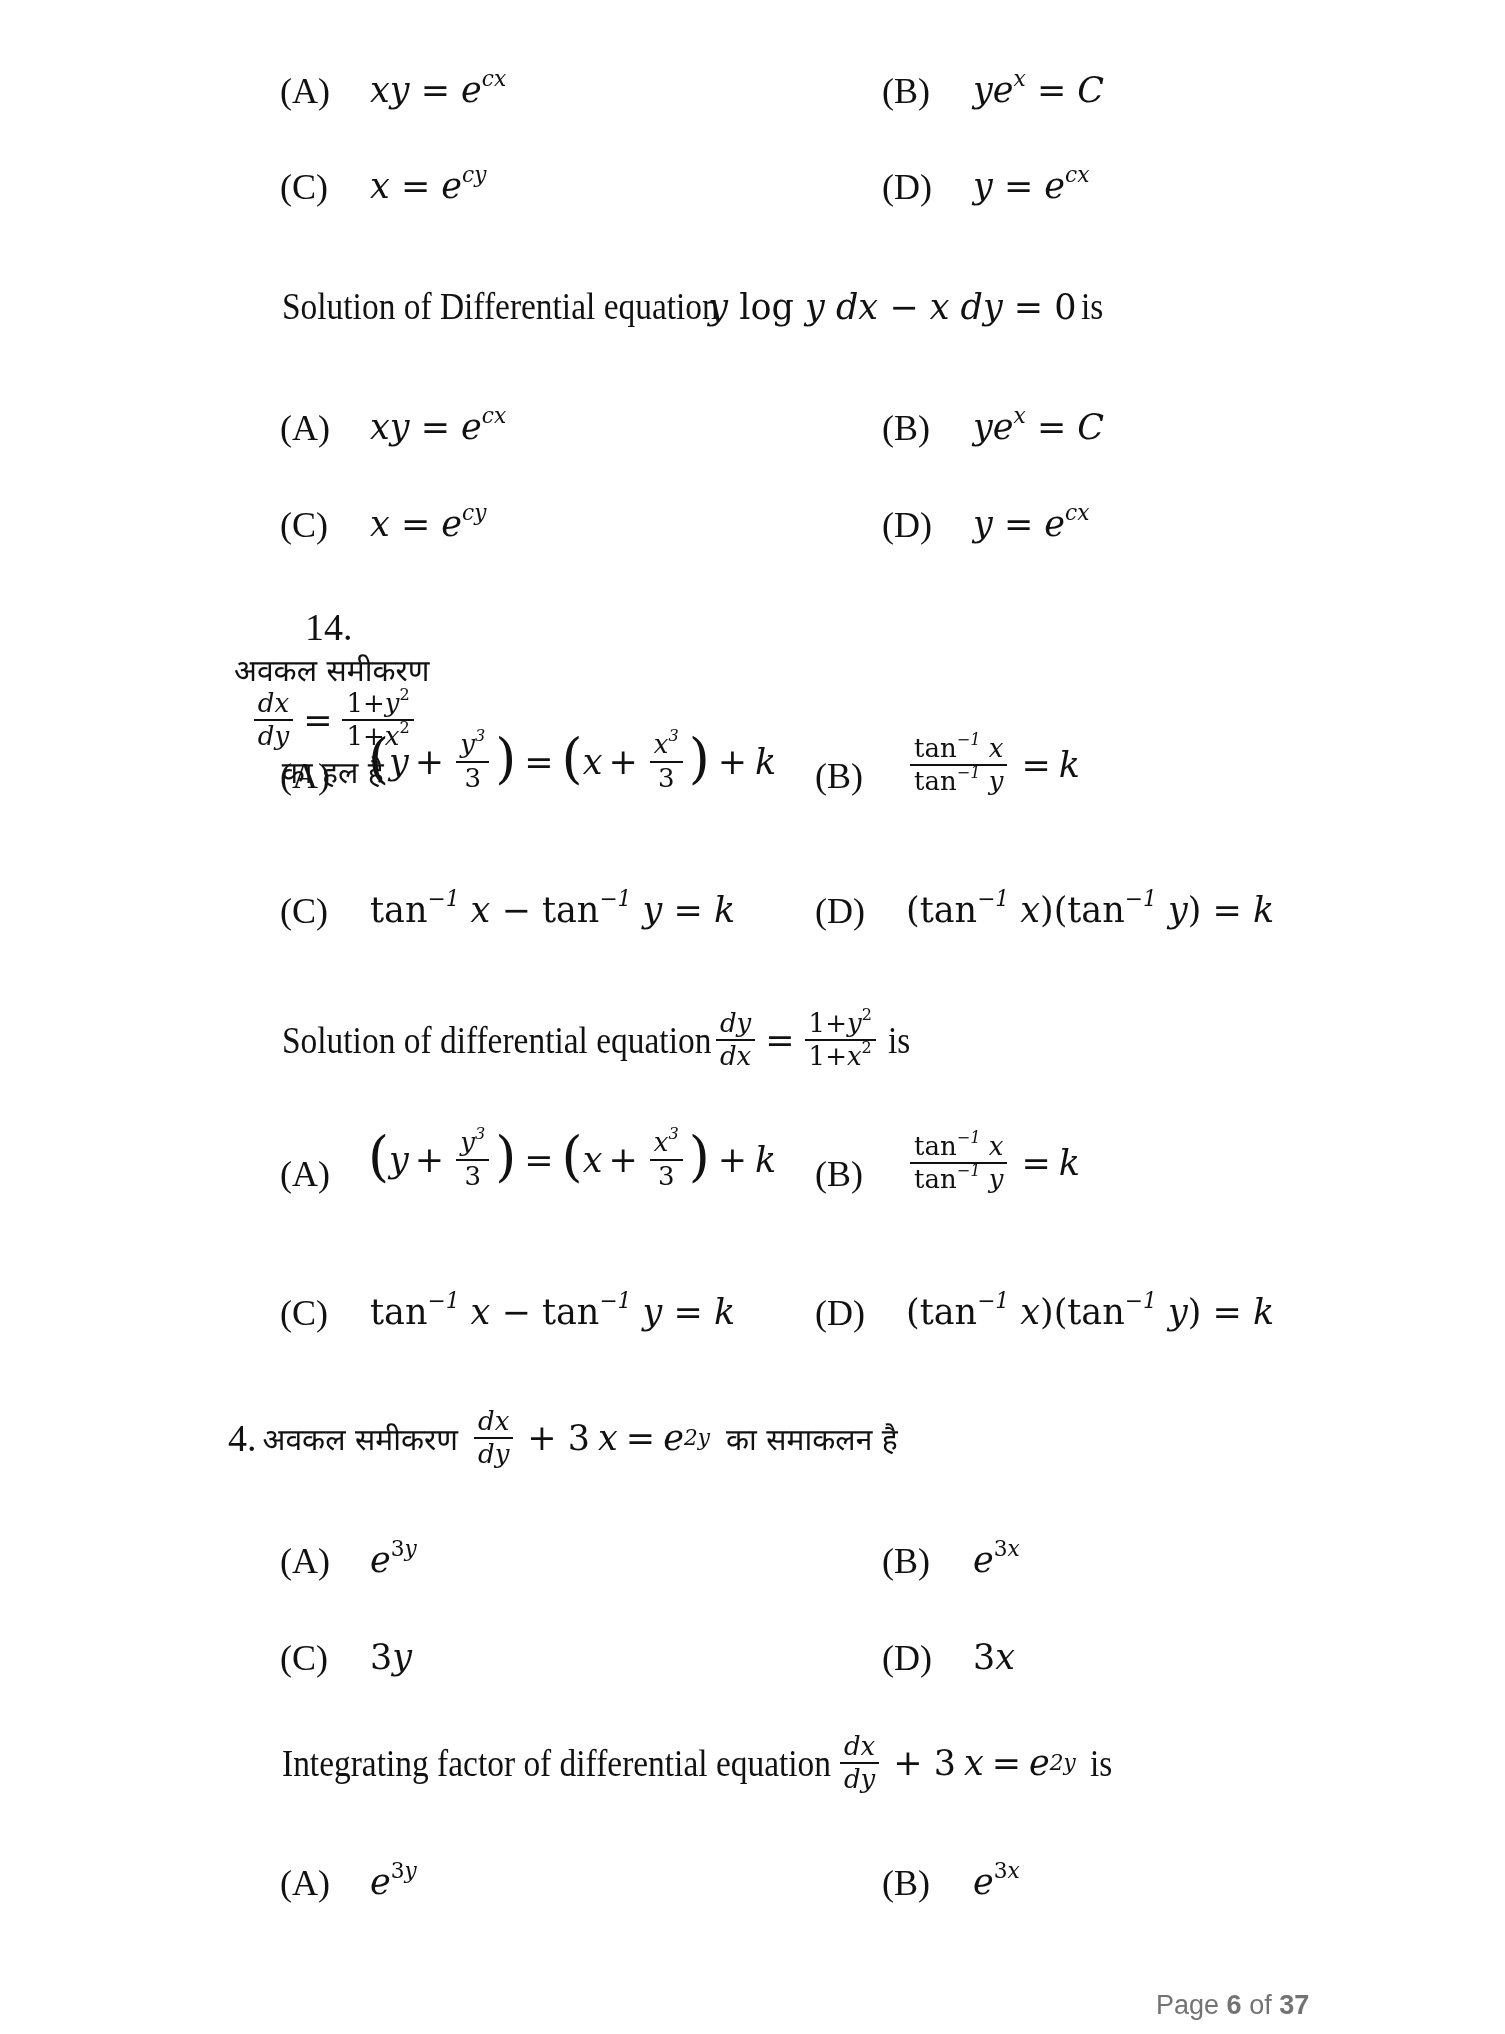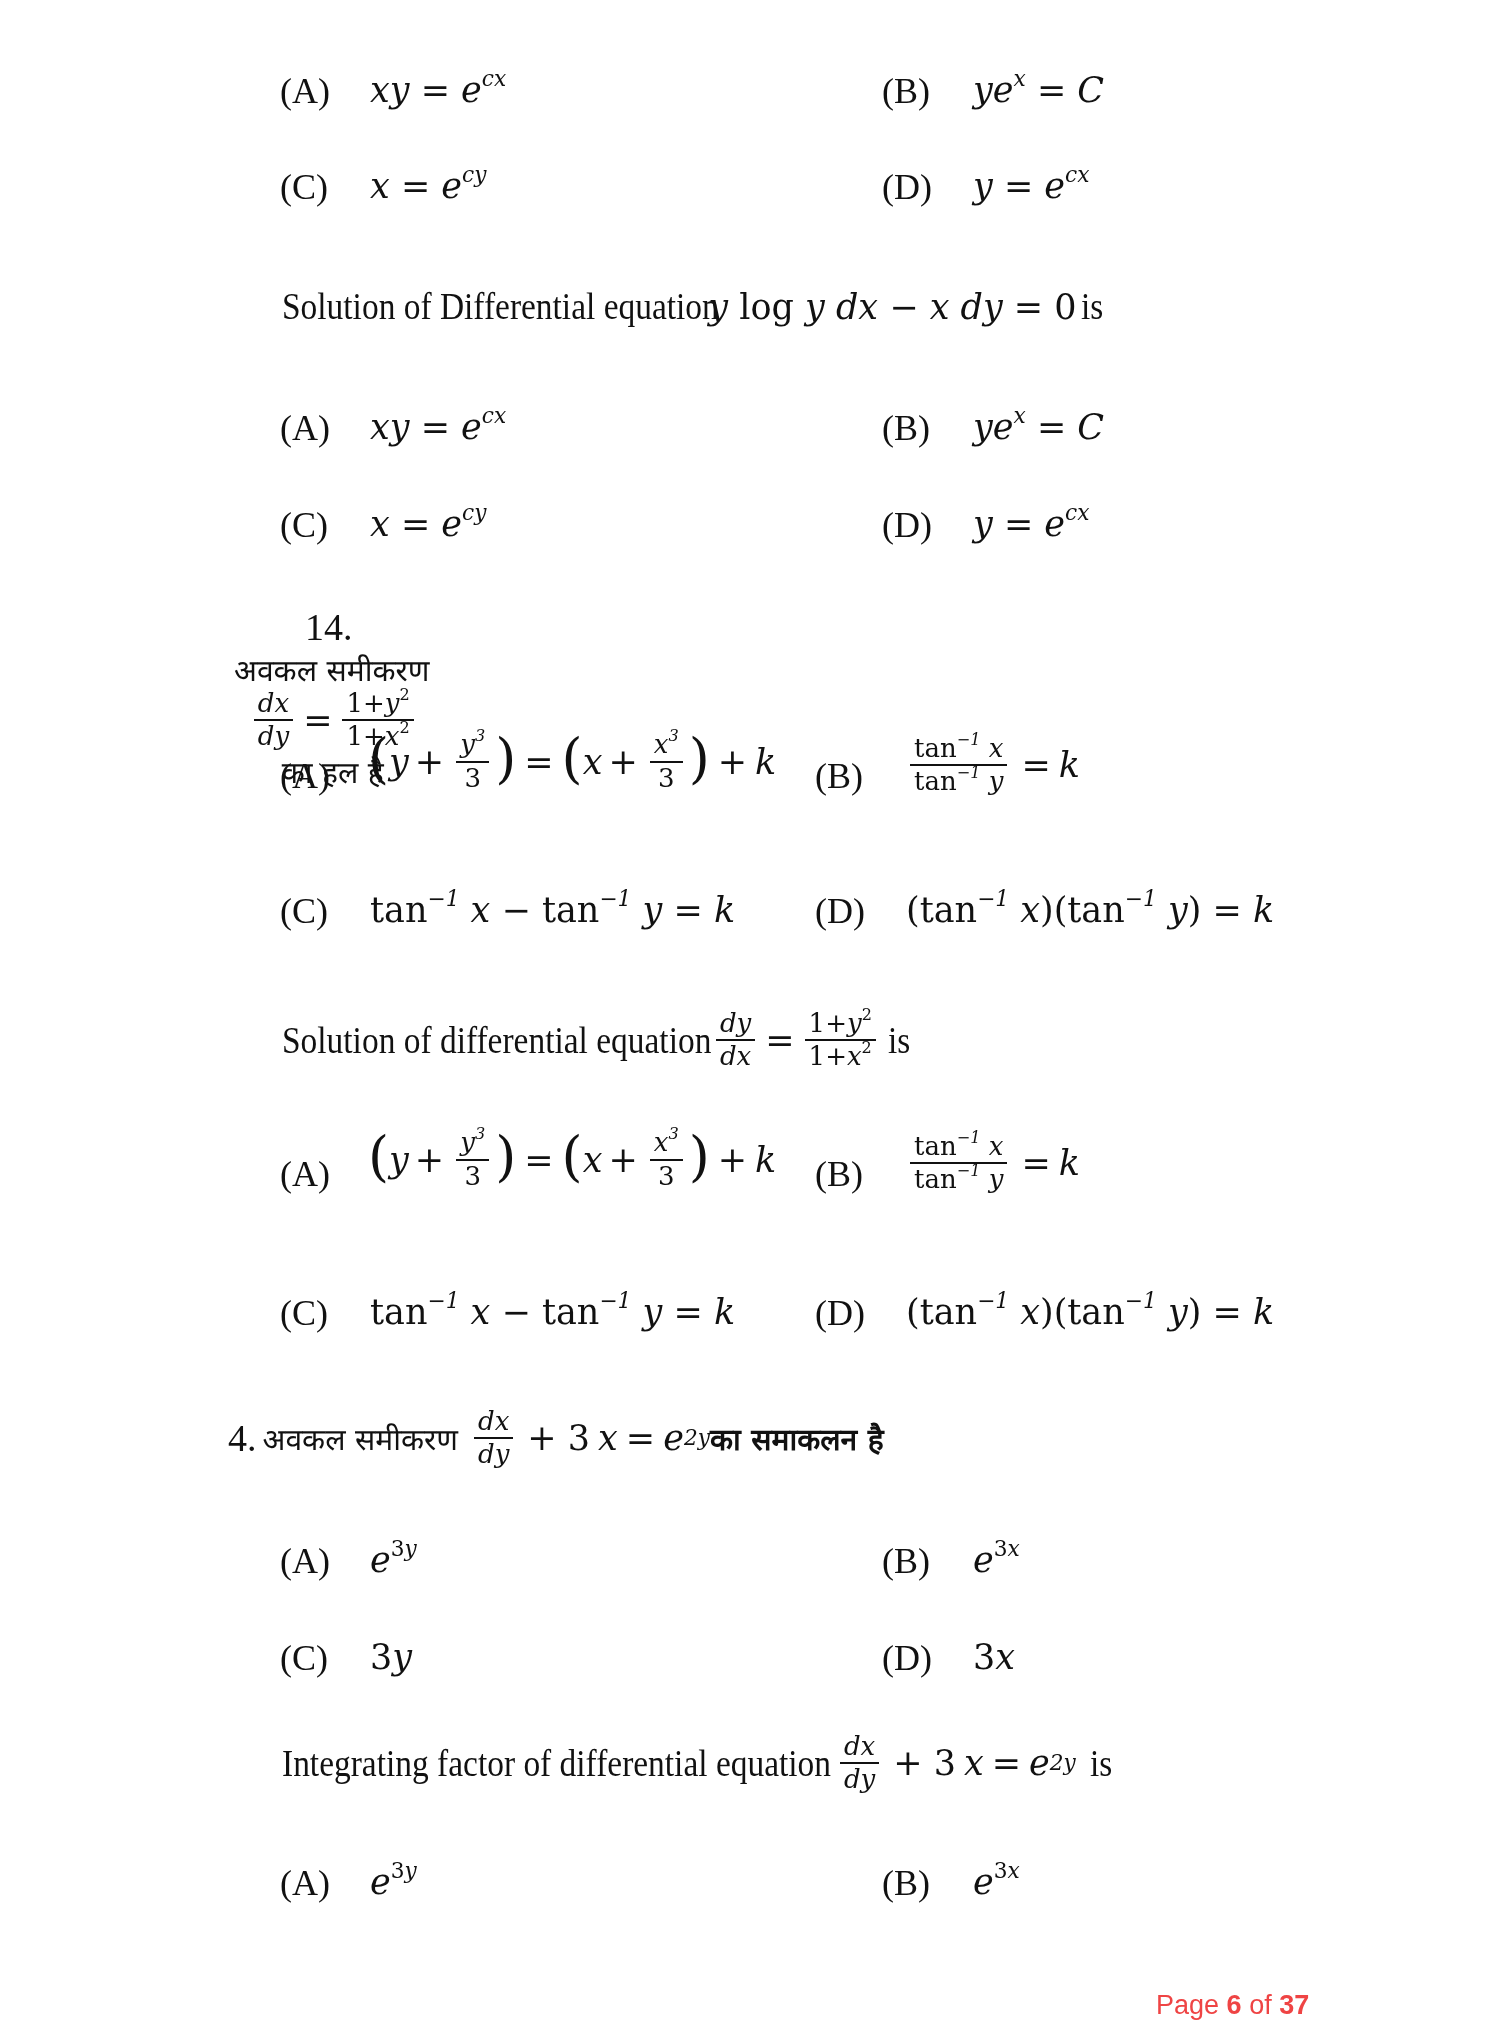--- a/index.html
+++ b/index.html
@@ -11,21 +11,21 @@
   .mr { font-family:"DejaVu Serif","Liberation Serif",serif; font-style:normal; }
   .txt { font-size:38px; transform:scaleX(0.88); transform-origin:left center; }
   .hi { font-family:"DejaVu Sans",sans-serif; font-size:30px; }
   sup { font-size:0.62em; vertical-align:0.75em; line-height:0; }
   .frac { display:inline-flex; flex-direction:column; align-items:center; vertical-align:middle; margin:0 6px; line-height:1.05; }
   .frac .num { border-bottom:2px solid #111; padding:0 4px 2px; }
   .frac .den { padding:2px 4px 0; }
   .fs { font-size:26px; }
   .big { font-size:54px; font-style:normal; font-weight:200; vertical-align:middle; position:relative; top:-3px; }
   .qn { font-size:38px; }
-  .footer { font-family:"Liberation Sans","DejaVu Sans",sans-serif; font-size:27px; color:#ef4444; }
+  .footer { font-family:"Liberation Sans","DejaVu Sans",sans-serif; font-size:27px; color:#737373; }
   .footer b { font-weight:700; }
 </style>
 </head>
 <body>
 
 <div>
   <span class="abs lbl" style="left:280px; top:70px;">(A)</span>
   <span class="abs m" style="left:370px; top:70px;">xy <span class="mr">=</span> e<sup>cx</sup></span>
   <span class="abs lbl" style="left:882px; top:70px;">(B)</span>
   <span class="abs m" style="left:973px; top:70px;">ye<sup>x</sup> <span class="mr">=</span> C</span>
@@ -152,21 +152,21 @@
 <div class="abs" style="left:228px; top:1408px; display:flex; align-items:center;">
   <span class="qn">4.</span>
   <span class="hi" style="margin-left:6px;">अवकल समीकरण</span>
   <span class="m" style="display:inline-flex; align-items:center; margin-left:10px;">
     <span class="frac fs">
         <span class="num">dx</span>
         <span class="den">dy</span>
       </span>
     <span class="mr" style="margin:0 8px;">+ 3</span>x <span class="mr" style="margin:0 8px;">=</span> e<sup>2y</sup>
   </span>
-  <span class="hi" style="font-weight:bold;">का समाकलन है</span>
+  <span class="hi" style="margin-left:16px;">का समाकलन है</span>
 </div>
 
 <div>
   <span class="abs lbl" style="left:280px; top:1540px;">(A)</span>
   <span class="abs m" style="left:370px; top:1540px;">e<sup class="mr">3<i>y</i></sup></span>
   <span class="abs lbl" style="left:882px; top:1540px;">(B)</span>
   <span class="abs m" style="left:973px; top:1540px;">e<sup class="mr">3<i>x</i></sup></span>
 </div>
 <div>
   <span class="abs lbl" style="left:280px; top:1637px;">(C)</span>

